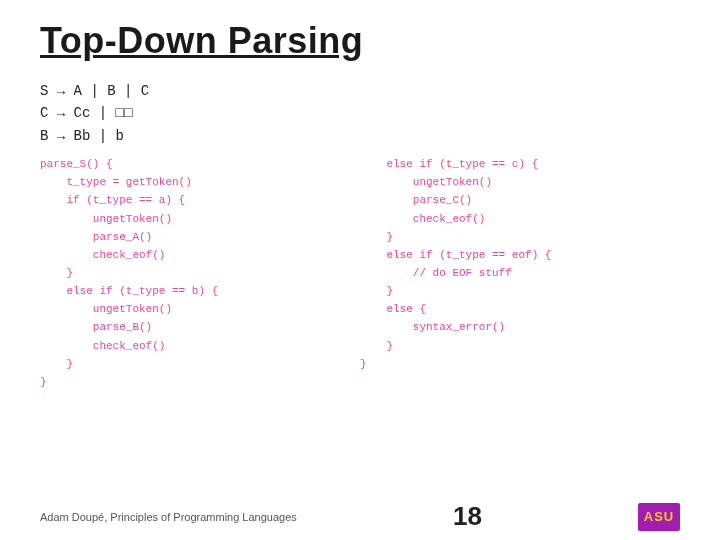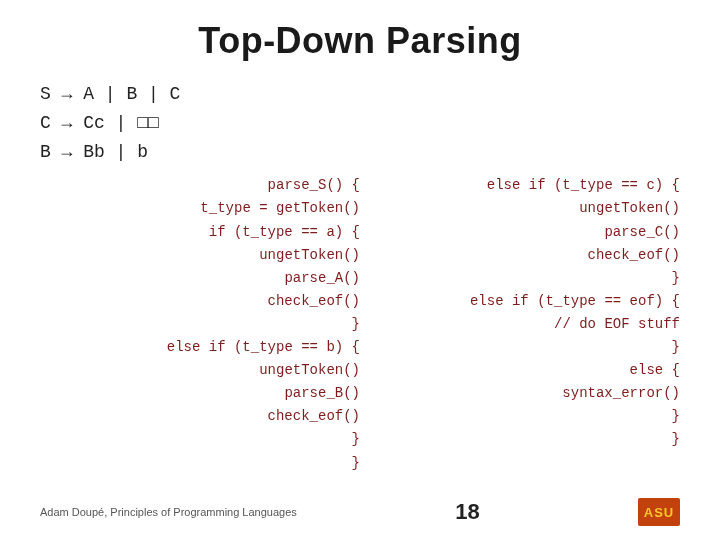--- a/index.html
+++ b/index.html
@@ -12,82 +12,82 @@
     }
 
     .slide {
       width: 720px;
       height: 540px;
       position: relative;
       padding: 20px 40px;
     }
 
     .title {
-      text-align: center;
+      text-align: left;
       font-size: 36px;
       font-weight: bold;
       color: #1a1a1a;
       margin-bottom: 18px;
       letter-spacing: 0.5px;
+      text-decoration: underline;
     }
 
     .grammar {
       font-family: 'Courier New', Courier, monospace;
-      font-size: 18px;
+      font-size: 14px;
       color: #222;
       line-height: 1.6;
       margin-bottom: 8px;
     }
 
     .code-area {
       display: flex;
       flex-direction: row;
       gap: 0;
       margin-top: 2px;
     }
 
     .code-col {
       font-family: 'Courier New', Courier, monospace;
-      font-size: 14px;
-      color: #7f1d1d;
+      font-size: 11px;
+      color: #ec4899;
       line-height: 1.65;
       white-space: pre;
       flex: 1;
-      text-align: right;
     }
 
     .footer {
       position: absolute;
-      bottom: 14px;
+      bottom: 8px;
       left: 0;
       width: 100%;
       display: flex;
       align-items: center;
       justify-content: space-between;
       padding: 0 40px;
     }
 
     .footer-text {
       font-size: 11px;
       color: #555;
     }
 
     .page-number {
-      font-size: 22px;
+      font-size: 26px;
       font-weight: bold;
       color: #222;
     }
 
     .asu-logo {
       display: flex;
       align-items: center;
       justify-content: center;
       width: 42px;
       height: 28px;
-      background: #c2410c;
+      background: #a21caf;
       color: #ffc72c;
       font-size: 13px;
       font-weight: bold;
       font-family: Arial, sans-serif;
       letter-spacing: 1px;
       border-radius: 2px;
       text-align: right;
     }
   </style>
 </head>

